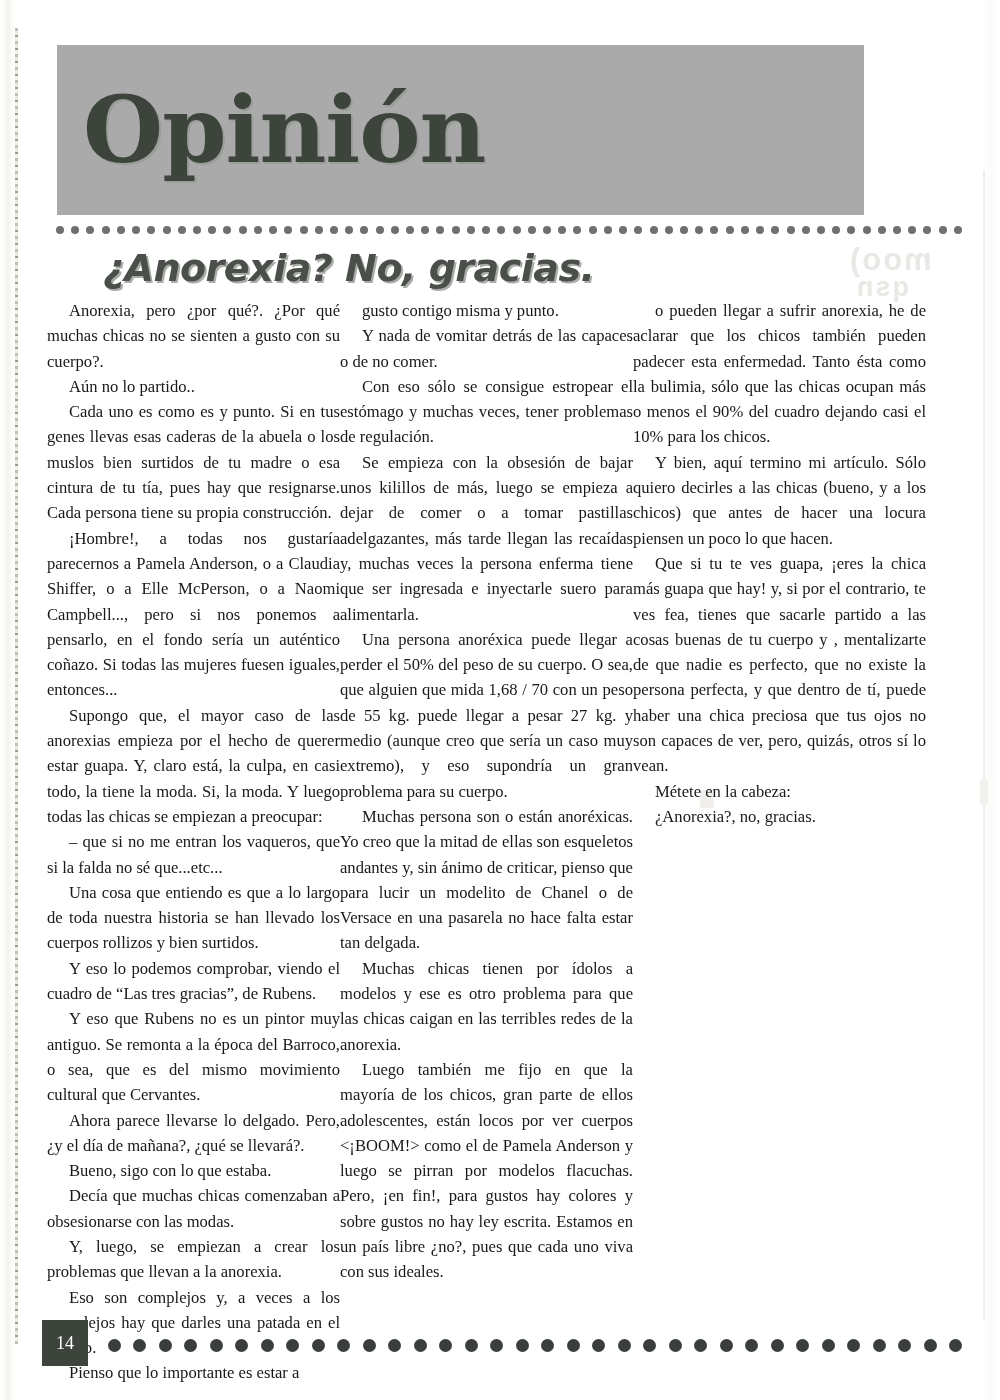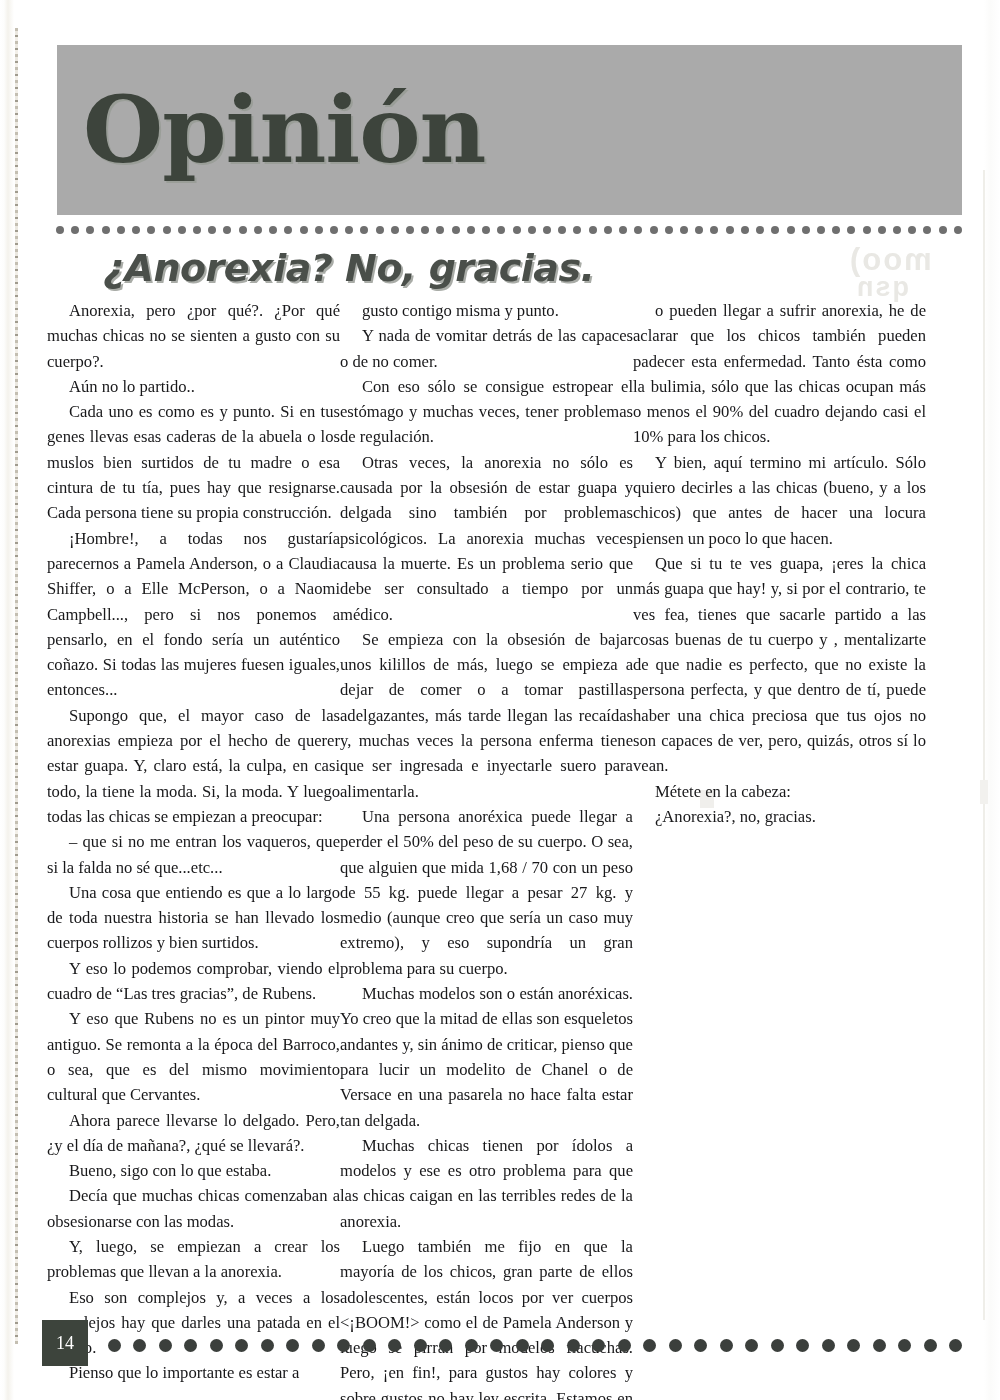--- a/index.html
+++ b/index.html
@@ -76,21 +76,21 @@
   .bleed-a { left: 848px; top: 242px; font-size: 31px; letter-spacing: 2px; transform: scaleX(-1); }
   .bleed-b { left: 855px; top: 272px; font-size: 27px; letter-spacing: 2px; transform: scaleX(-1); }
   .bleed-c { left: 700px; top: 790px; width: 14px; height: 18px; background: #f0efec; }
   .bleed-d { left: 980px; top: 780px; width: 8px; height: 24px; background: #f2f1ee; }
 
   
   .masthead {
     position: absolute;
     left: 57px;
     top: 45px;
-    width: 905px;
+    width: 807px;
     height: 170px;
     background: #aaaaaa;
   }
   .masthead-title {
     position: absolute;
     left: 26px;
     top: 10px;
     font-family: "DejaVu Serif", "Liberation Serif", serif;
     font-weight: bold;
     font-size: 92px;
@@ -301,24 +301,23 @@
         <p>Bueno, sigo con lo que estaba.</p>
         <p>Decía que muchas chicas comenzaban a obsesionarse con las modas.</p>
         <p>Y, luego, se empiezan a crear los problemas que llevan a la anorexia.</p>
         <p>Eso son complejos y, a veces a los complejos hay que darles una patada en el trasero.</p>
         <p>Pienso que lo importante es estar a</p>
       </div>
     <div class="column">
         <p>gusto contigo misma y punto.</p>
         <p>Y nada de vomitar detrás de las capaces o de no comer.</p>
         <p>Con eso sólo se consigue estropear el estómago y muchas veces, tener problemas de regulación.</p>
-        <p>Otras veces, la anorexia no sólo es causada por la obsesión de estar guapa y delgada sino también por problemas psicológicos. La anorexia muchas veces causa la muerte. Es un problema serio que debe ser consultado a tiempo por un médico.</p>
         <p>Se empieza con la obsesión de bajar unos kilillos de más, luego se empieza a dejar de comer o a tomar pastillas adelgazantes, más tarde llegan las recaídas y, muchas veces la persona enferma tiene que ser ingresada e inyectarle suero para alimentarla.</p>
         <p>Una persona anoréxica puede llegar a perder el 50% del peso de su cuerpo. O sea, que alguien que mida 1,68 / 70 con un peso de 55 kg. puede llegar a pesar 27 kg. y medio (aunque creo que sería un caso muy extremo), y eso supondría un gran problema para su cuerpo.</p>
-        <p>Muchas modelos son o están anoréxicas. Yo creo que la mitad de ellas son esqueletos andantes y, sin ánimo de criticar, pienso que para lucir un modelito de Chanel o de Versace en una pasarela no hace falta estar tan delgada.</p>
+        <p>Muchas persona son o están anoréxicas. Yo creo que la mitad de ellas son esqueletos andantes y, sin ánimo de criticar, pienso que para lucir un modelito de Chanel o de Versace en una pasarela no hace falta estar tan delgada.</p>
         <p>Muchas chicas tienen por ídolos a modelos y ese es otro problema para que las chicas caigan en las terribles redes de la anorexia.</p>
         <p>Luego también me fijo en que la mayoría de los chicos, gran parte de ellos adolescentes, están locos por ver cuerpos &lt;¡BOOM!&gt; como el de Pamela Anderson y luego se pirran por modelos flacuchas. Pero, ¡en fin!, para gustos hay colores y sobre gustos no hay ley escrita. Estamos en un país libre ¿no?, pues que cada uno viva con sus ideales.</p>
       </div>
     <div class="column">
         <p>o pueden llegar a sufrir anorexia, he de aclarar que los chicos también pueden padecer esta enfermedad. Tanto ésta como la bulimia, sólo que las chicas ocupan más o menos el 90% del cuadro dejando casi el 10% para los chicos.</p>
         <p>Y bien, aquí termino mi artículo. Sólo quiero decirles a las chicas (bueno, y a los chicos) que antes de hacer una locura piensen un poco lo que hacen.</p>
         <p>Que si tu te ves guapa, ¡eres la chica más guapa que hay! y, si por el contrario, te ves fea, tienes que sacarle partido a las cosas buenas de tu cuerpo y , mentalizarte de que nadie es perfecto, que no existe la persona perfecta, y que dentro de tí, puede haber una chica preciosa que tus ojos no son capaces de ver, pero, quizás, otros sí lo vean.</p>
         <p>Métete en la cabeza:</p>
         <p>¿Anorexia?, no, gracias.</p>
       </div>

